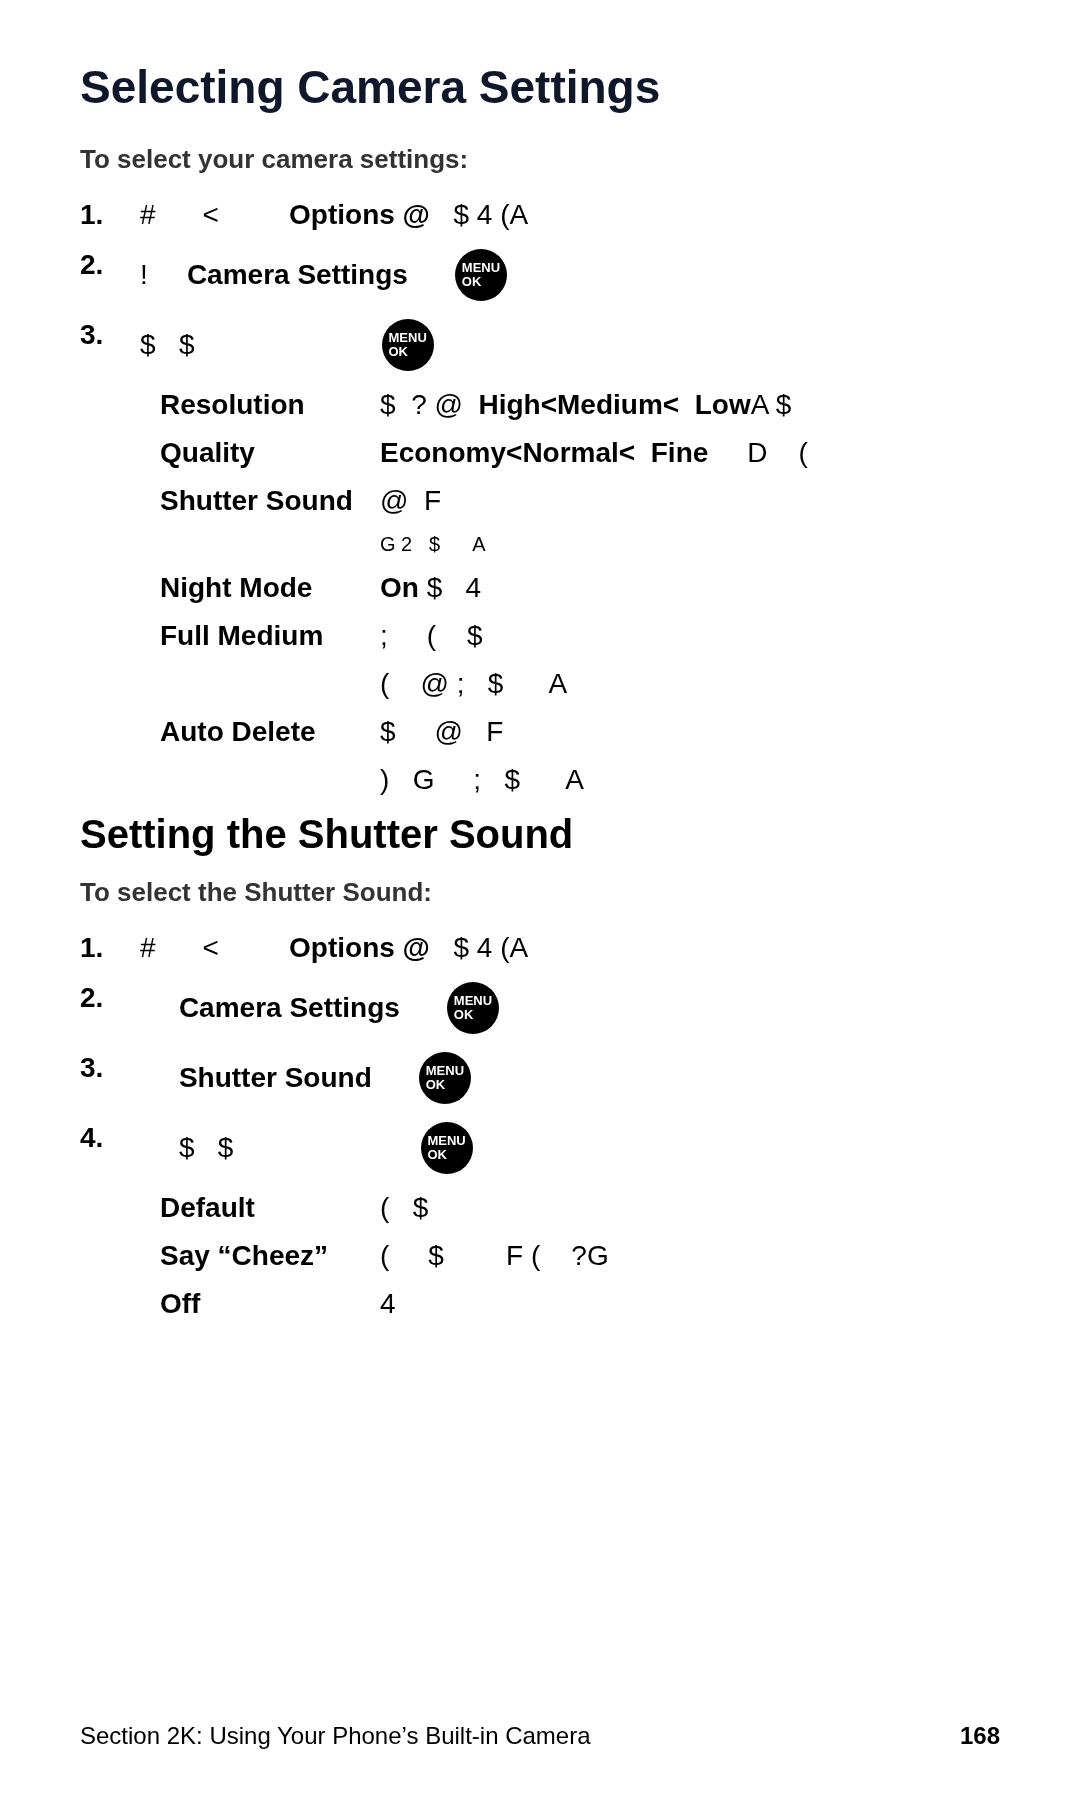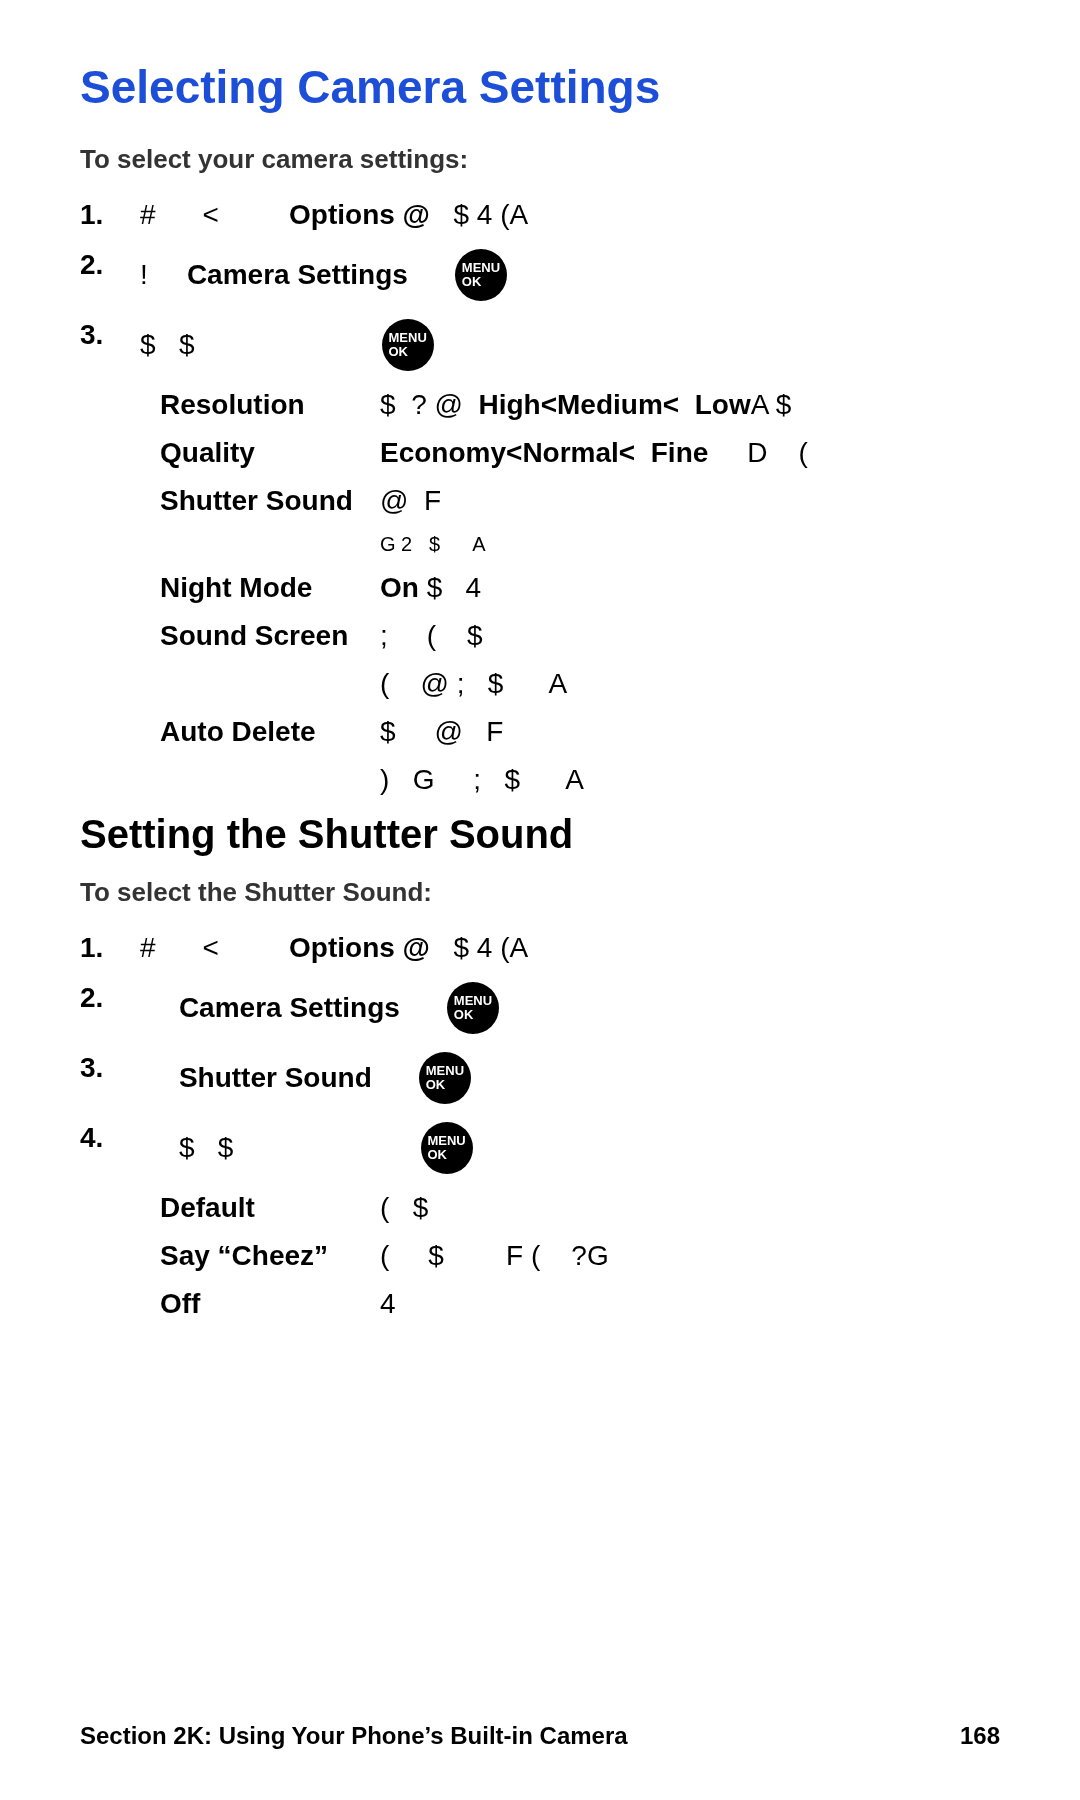--- a/index.html
+++ b/index.html
@@ -16,21 +16,21 @@
       font-size: 28px;
       color: #000000;
       position: relative;
     }
 
     .page-container {
       padding: 60px 80px 80px 80px;
     }
 
     .main-title {
-      color: #1d4ed8;
+      color: #0f172a;
       font-size: 46px;
       font-weight: bold;
       margin-bottom: 30px;
     }
 
     .section-subtitle {
       font-size: 26px;
       font-weight: bold;
       color: #333333;
       margin-bottom: 24px;
@@ -107,21 +107,21 @@
       right: 80px;
       display: flex;
       justify-content: space-between;
       align-items: center;
       font-size: 24px;
       font-weight: bold;
     }
 
     .footer-left {
       font-size: 24px;
-      font-weight: bold;
+      font-weight: normal;
     }
 
     .footer-right {
       font-size: 24px;
       font-weight: bold;
       margin-left: 8px;
     }
 
     .sub-settings-block {
       margin-left: 80px;
@@ -187,21 +187,21 @@
       </div>
     </div>
 
     <div class="settings-row">
       <span class="settings-label bold-text">Night Mode</span>
       <span class="settings-values"><span class="bold-text">On</span> $ &nbsp;&nbsp;4</span>
     </div>
 
     <div style="margin-bottom: 4px;">
       <div class="settings-row">
-        <span class="settings-label bold-text">Sound Screen</span>
+        <span class="settings-label bold-text">Full Medium</span>
         <span class="settings-values">; &nbsp;&nbsp;&nbsp;&nbsp;( &nbsp;&nbsp;&nbsp;$</span>
       </div>
       <div style="margin-left: 220px; margin-bottom: 16px; font-size: 28px;">
         ( &nbsp;&nbsp;&nbsp;@ ; &nbsp;&nbsp;$ &nbsp;&nbsp;&nbsp;&nbsp; A
       </div>
     </div>
 
     <div style="">
       <div class="settings-row">
         <span class="settings-label bold-text">Auto Delete</span>

